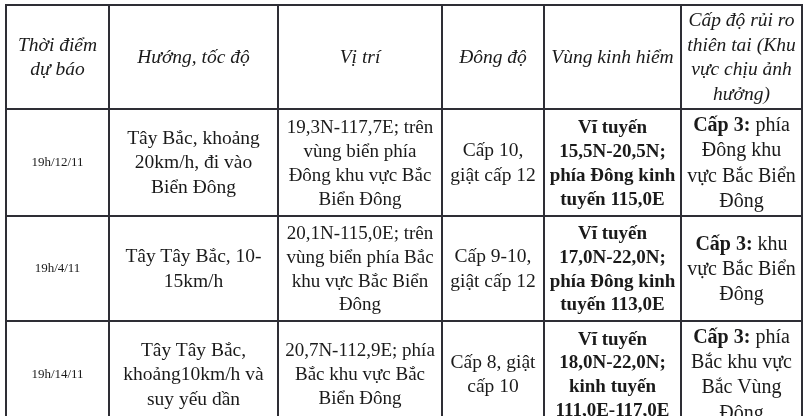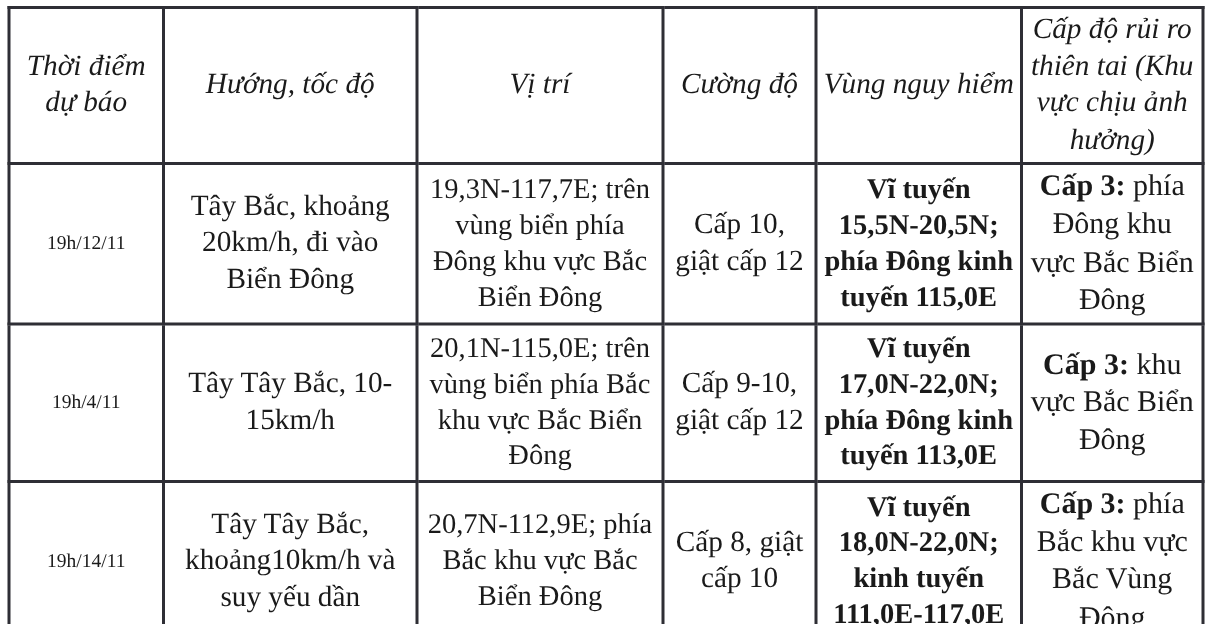--- a/index.html
+++ b/index.html
@@ -89,22 +89,22 @@
       <col class="c4">
         <col class="c5">
         <col class="c6">
     </colgroup>
 
     <thead>
       <tr>
         <th>Thời điểm dự báo</th>
         <th>Hướng, tốc độ</th>
         <th>Vị trí</th>
-        <th>Cường độ</th>
-        <th>Vùng nguy hiểm</th>
+        <th>Đông độ</th>
+        <th>Vùng kinh hiểm</th>
         <th>Cấp độ rủi ro thiên tai (Khu vực chịu ảnh hưởng)</th>
       </tr>
     </thead>
 
     <tbody>
       <tr>
         <td class="col-time">19h/12/11</td>
         <td class="col-dir">Tây Bắc, khoảng 20km/h, đi vào Biển Đông</td>
         <td class="col-pos">19,3N-117,7E; trên vùng biển phía Đông khu vực Bắc Biển Đông</td>
         <td class="col-int">Cấp 10, giật cấp 12</td>

